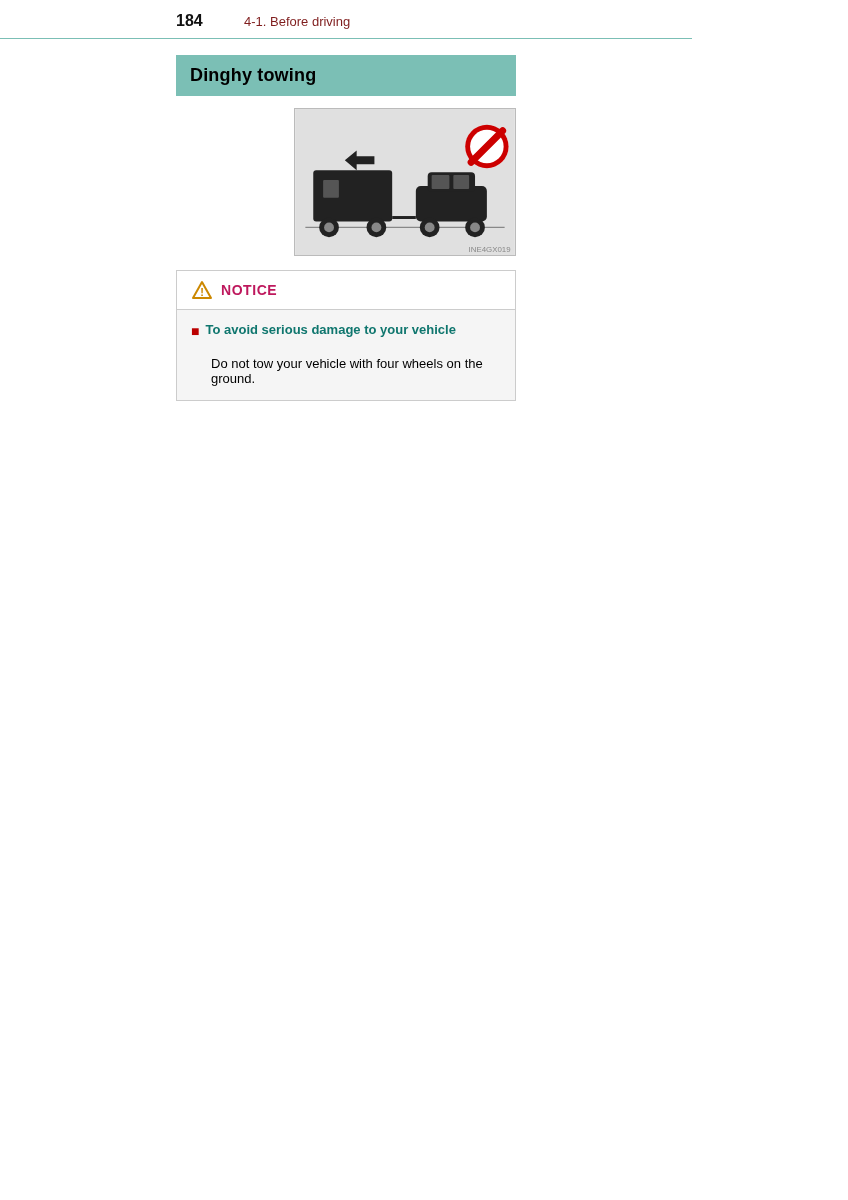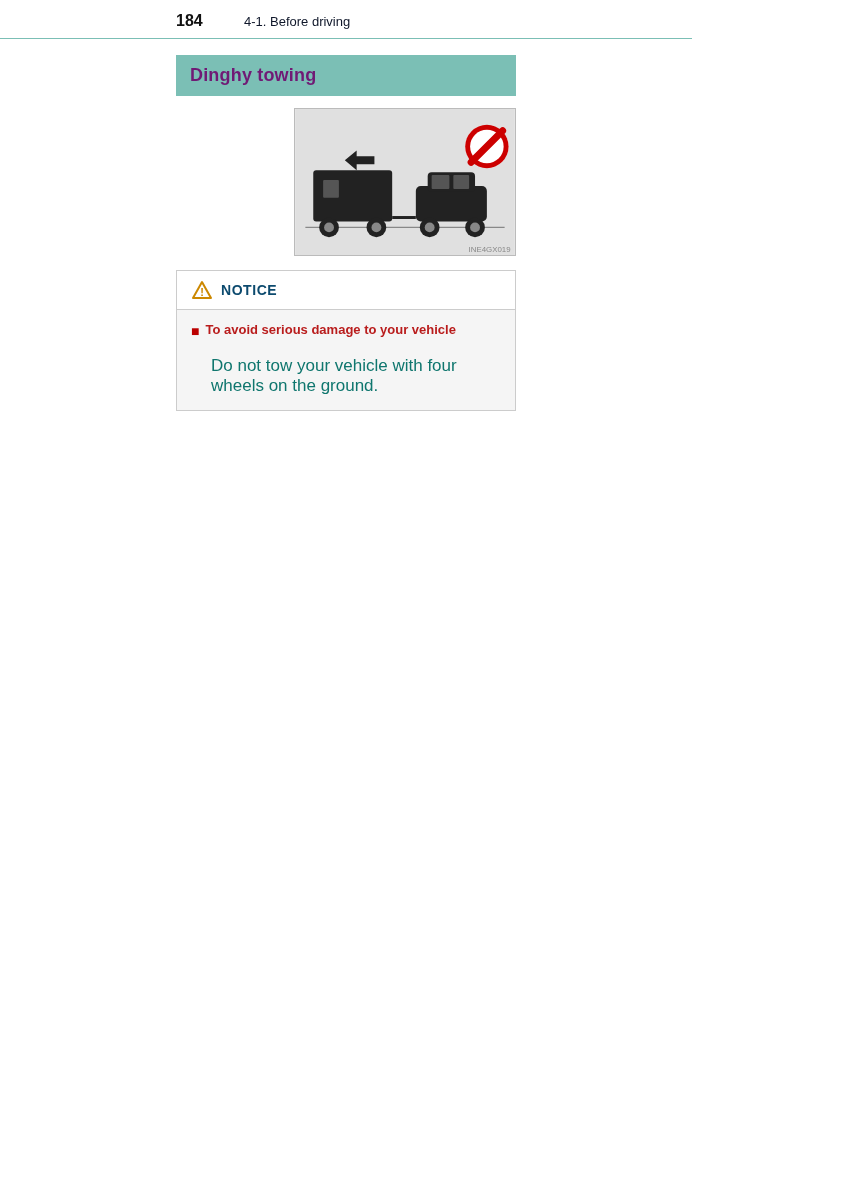--- a/index.html
+++ b/index.html
@@ -32,38 +32,38 @@
     .page-number {
       font-weight: bold;
       font-size: 16px;
       color: #111;
       margin-right: 28px;
       min-width: 40px;
     }
 
     .section-label {
       font-size: 13px;
-      color: #0f172a;
+      color: #7f1d1d;
     }
 
     .content-area {
       padding: 0 176px;
     }
 
     .section-title-bar {
       background: #7bbfb5;
       padding: 10px 14px;
       margin-top: 16px;
       margin-bottom: 0;
     }
 
     .section-title-bar span {
       font-size: 18px;
       font-weight: bold;
-      color: #701a75;
+      color: #000000;
       letter-spacing: 0.01em;
     }
 
     .info-box {
       border: 1px solid #ccc;
       padding: 14px 14px;
       margin-top: 14px;
       background: #fff;
     }
 
@@ -114,21 +114,21 @@
       height: 22px;
       margin-right: 8px;
       display: flex;
       align-items: center;
       justify-content: center;
     }
 
     .notice-title {
       font-size: 14px;
       font-weight: bold;
-      color: #0c4a6e;
+      color: #be185d;
       letter-spacing: 0.04em;
     }
 
     .notice-body {
       padding: 12px 14px 14px 14px;
       background: #f5f5f5;
     }
 
     .notice-bullet-title {
       display: flex;
@@ -140,26 +140,26 @@
       color: #b00;
       font-size: 14px;
       margin-right: 6px;
       margin-top: 1px;
       flex-shrink: 0;
     }
 
     .notice-bullet-text {
       font-size: 13px;
       font-weight: bold;
-      color: #b91c1c;
+      color: #0f766e;
     }
 
     .notice-sub-text {
-      font-size: 17px;
-      color: #0f766e;
+      font-size: 13px;
+      color: #000000;
       margin-left: 20px;
       margin-top: 17px;
     }
   </style>
 </head>
 <body>
 
 <div class="page-container">
 
   <div class="header-bar">

